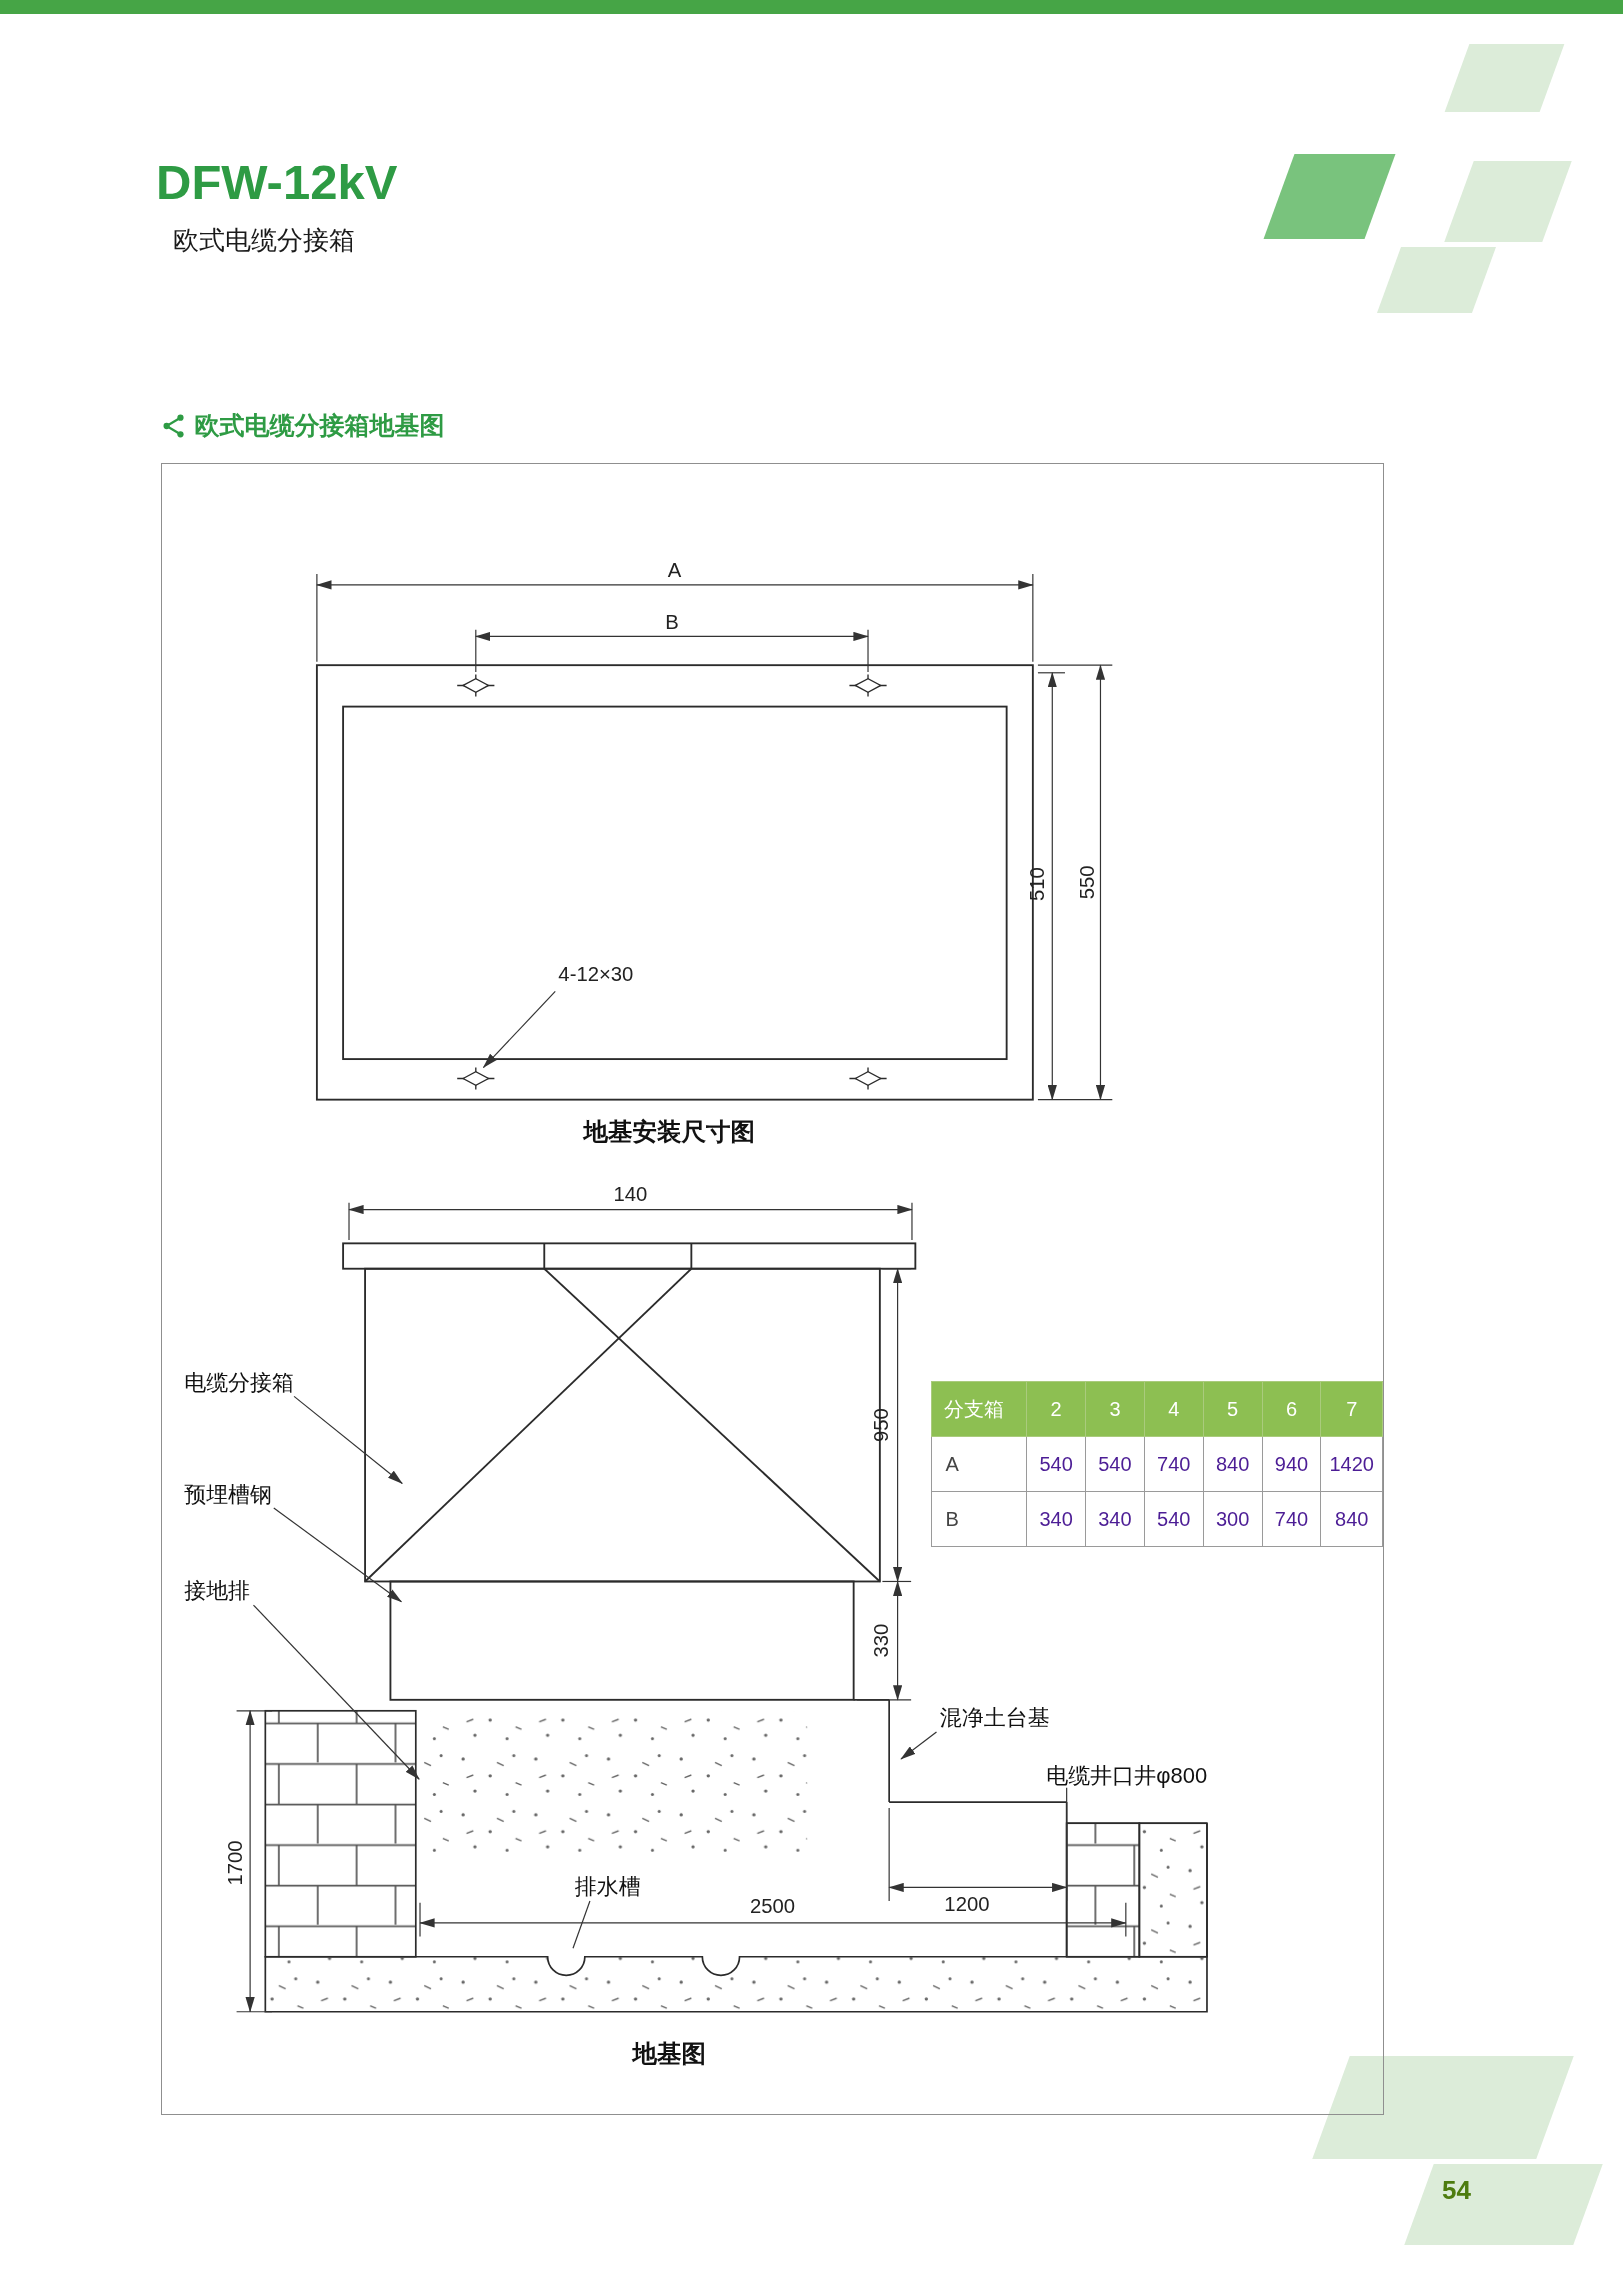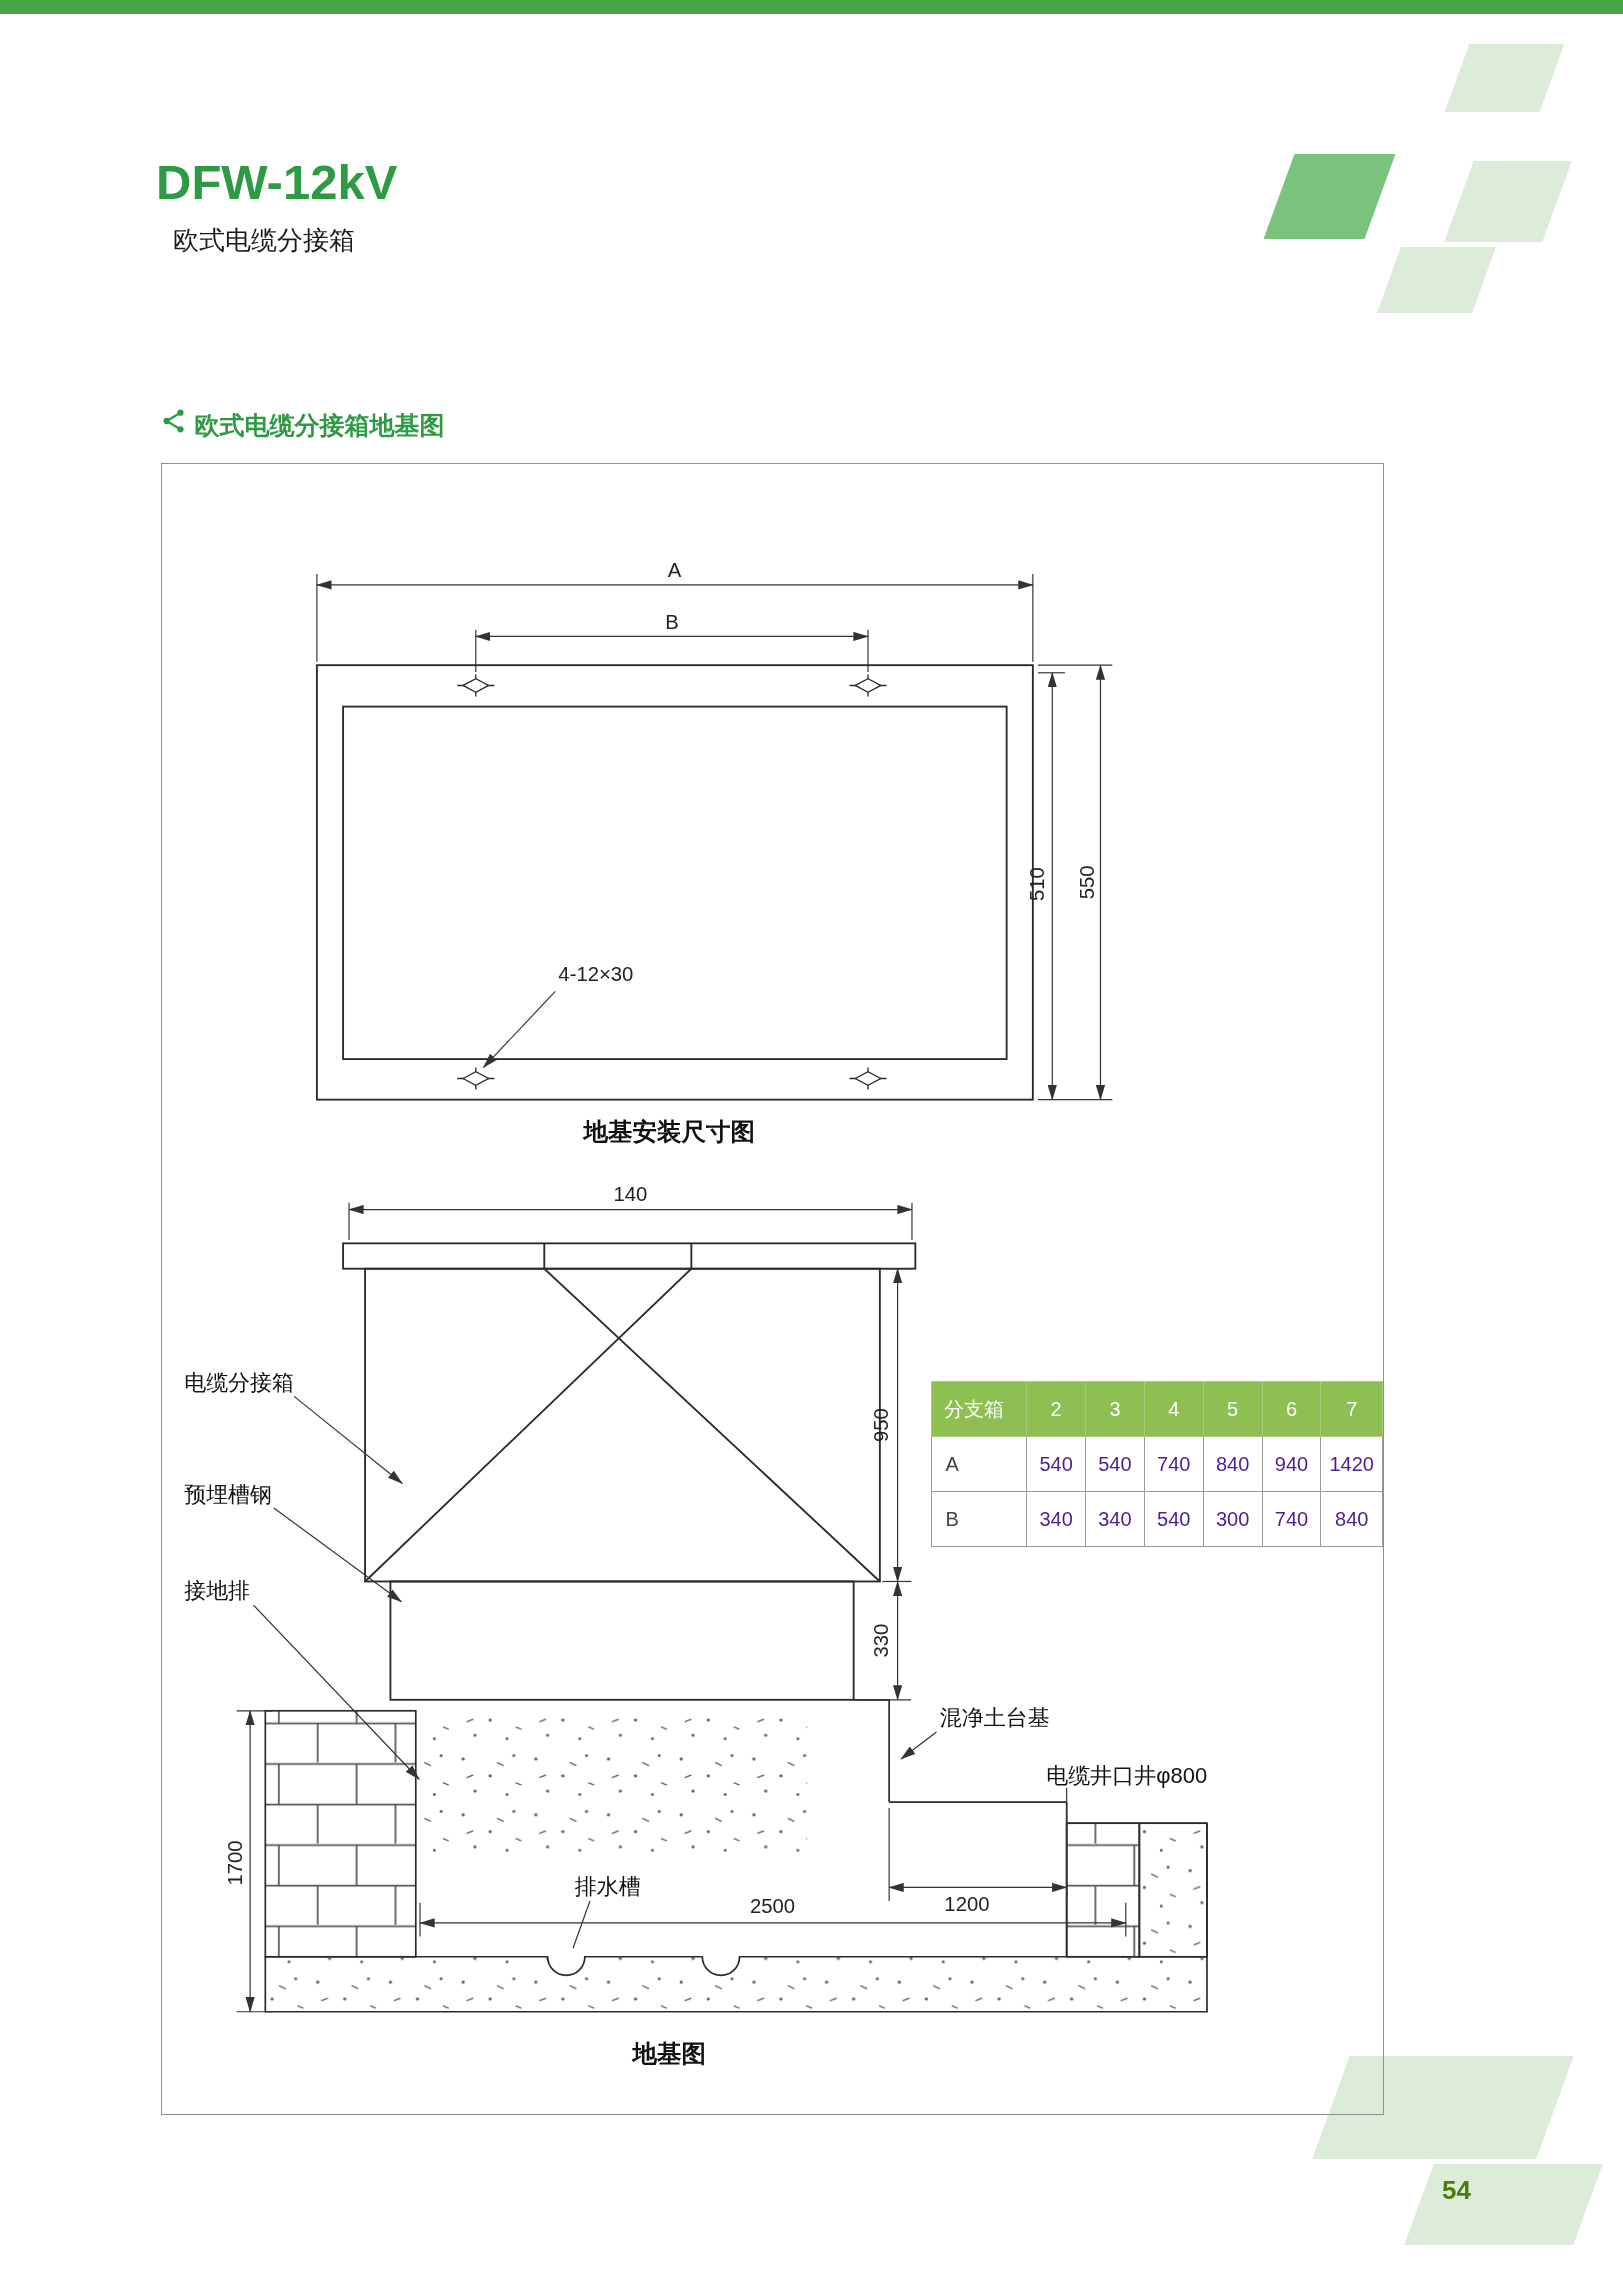--- a/index.html
+++ b/index.html
@@ -10,21 +10,21 @@
   .decor.light{background:#dcecd9;}
   .decor.mid{background:#79c37d;}
   .d1{left:1457px;top:44px;width:95px;height:68px;}
   .d2{left:1279px;top:154px;width:101px;height:85px;}
   .d3{left:1459px;top:161px;width:98px;height:81px;}
   .d4{left:1389px;top:247px;width:95px;height:66px;}
   .d5{left:1331px;top:2056px;width:224px;height:103px;}
   .d6{left:1419px;top:2164px;width:169px;height:81px;}
   .title{position:absolute;left:156px;top:154px;margin:0;font-size:49px;font-weight:bold;color:#2e9b44;}
   .subtitle{position:absolute;left:173px;top:223px;font-size:26px;color:#1a1a1a;}
-  .section-heading{position:absolute;left:162px;top:409px;display:flex;gap:8.5px;
+  .section-heading{position:absolute;left:162px;top:409px;display:flex;align-items:center;gap:8.5px;
         color:#2e9b44;font-size:25px;font-weight:bold;}
   .main-box{position:absolute;left:161px;top:463px;width:1221px;height:1650px;border:1.7px solid #8f8f8f;}
   .main-box svg.drawing{position:absolute;left:0;top:0;}
   svg text{font-family:"Liberation Sans","DejaVu Sans",sans-serif;}
   svg .dim{font-size:24px;fill:#222;}
   svg .lbl{font-size:26px;fill:#111;}
   svg .cap{font-size:29px;font-weight:bold;fill:#111;}
   .spec-table{position:absolute;left:769px;top:917px;border-collapse:collapse;table-layout:fixed;background:#fff;}
   .spec-table th,.spec-table td{border:0.8px solid #9a9a9a;text-align:center;font-weight:normal;
         font-size:20px;height:38px;padding:8px;}

